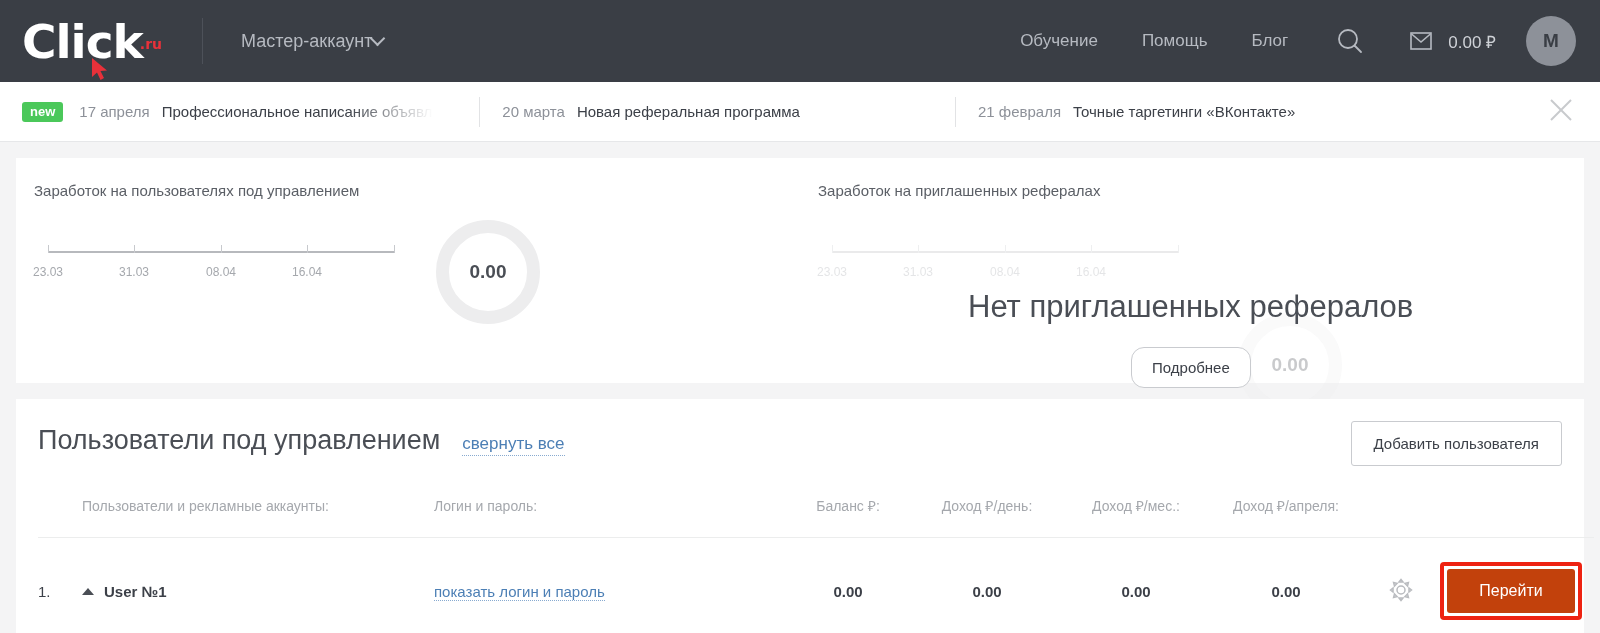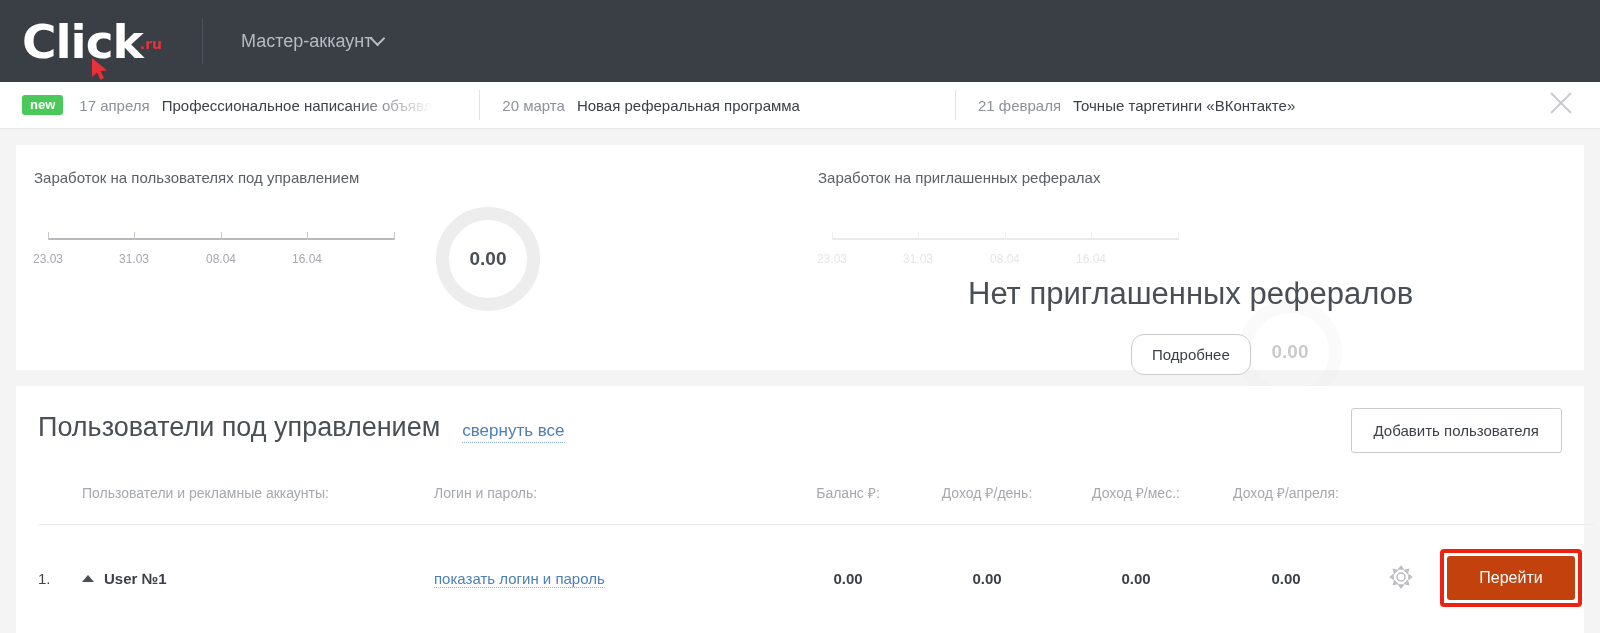--- a/index.html
+++ b/index.html
@@ -90,21 +90,21 @@
     color: #3a3e45;
     font-size: 19px;
     font-weight: bold;
     display: flex; align-items: center; justify-content: center;
     margin-left: 30px;
     cursor: pointer;
   }
 
   
   .newsbar {
-    height: 47px;
+    height: 60px;
     background: #ffffff;
     border-bottom: 1px solid #e6e7e9;
     display: flex;
     align-items: center;
     padding-left: 22px;
     position: relative;
   }
   .badge-new {
     background: #4bc85a;
     color: #fff;
@@ -311,20 +311,43 @@
     </span>
   </div>
 
   <div class="topbar-divider"></div>
 
   <div class="master-account">
     <span>Мастер-аккаунт</span>
     <span class="chev"></span>
   </div>
 
+  <div class="topbar-right">
+    <a class="nav-link">Обучение</a>
+    <a class="nav-link">Помощь</a>
+    <a class="nav-link">Блог</a>
+
+    <span class="icon-btn">
+      <svg width="28" height="28" viewBox="0 0 28 28">
+          <circle cx="12" cy="12" r="9" fill="none" stroke="#b6bac1" stroke-width="1.8"></circle>
+          <line x1="18.5" y1="18.5" x2="25" y2="25" stroke="#b6bac1" stroke-width="1.8" stroke-linecap="round"></line>
+        </svg>
+    </span>
+
+    <span class="icon-btn mail">
+      <svg width="22" height="18" viewBox="0 0 22 18">
+          <rect x="1" y="1" width="20" height="16" fill="none" stroke="#b6bac1" stroke-width="1.6"></rect>
+          <path d="M1.6 2 L11 10 L20.4 2" fill="none" stroke="#b6bac1" stroke-width="1.6"></path>
+        </svg>
+    </span>
+
+    <span class="balance">0.00 ₽</span>
+
+    <div class="avatar">M</div>
+  </div>
 </div>
 
 <div class="newsbar">
   <span class="badge-new">new</span>
 
   <div class="news-item news-1">
     <span class="news-date">17 апреля</span>
     <span class="news-title">Профессиональное написание объявлений для ко</span>
     <span class="fade"></span>
   </div>

